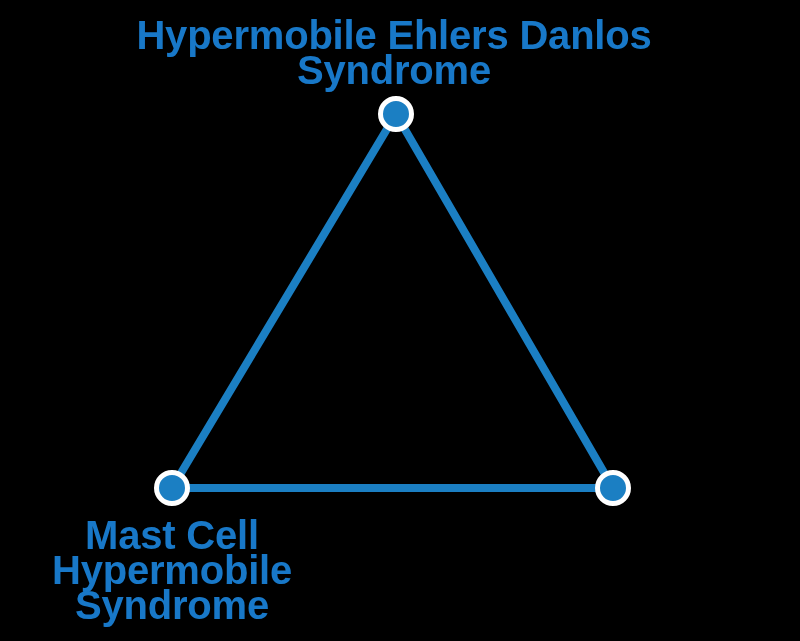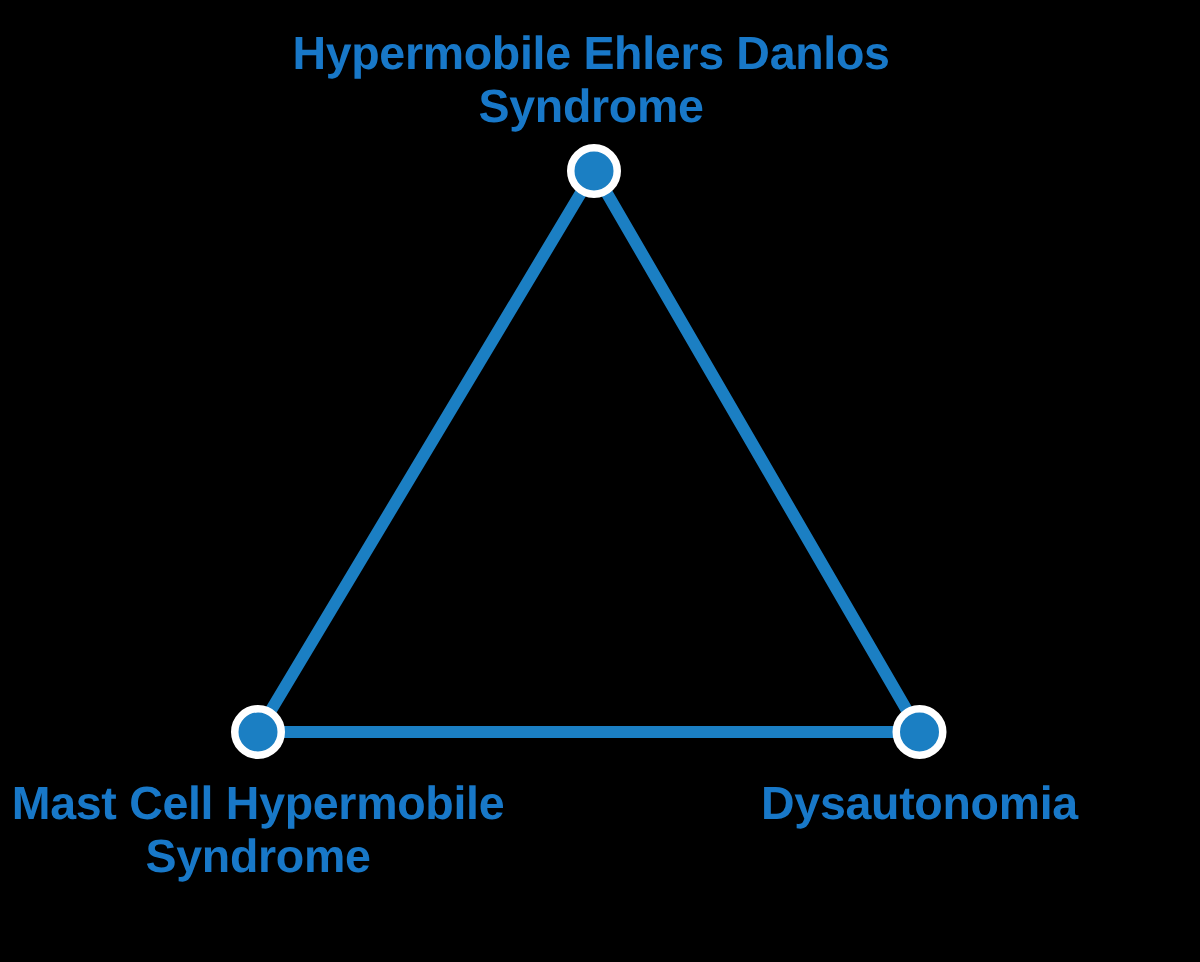--- a/index.html
+++ b/index.html
@@ -20,21 +20,21 @@
     position: absolute;
     left: 0;
     top: 0;
     width: 800px;
     height: 641px;
   }
   .node-label {
     position: absolute;
     font-family: "Liberation Sans", sans-serif;
     font-weight: bold;
-    font-size: 31px;
+    font-size: 40px;
     line-height: 35px;
     color: #1878c8;
     text-align: center;
     letter-spacing: -0.2px;
     white-space: pre-line;
     user-select: none;
   }
   #label-heds {
     left: 94px;
     top: 18px;
@@ -68,15 +68,14 @@
       <circle cx="613" cy="488" r="15.5" fill="#1b7fc3" stroke="#ffffff" stroke-width="5"></circle>
     </g>
   </svg>
 
   <div id="label-heds" class="node-label">Hypermobile Ehlers Danlos
 Syndrome</div>
 
   <div id="label-mcas" class="node-label">Mast Cell Hypermobile
 Syndrome</div>
 
-  <div id="label-dys" class="node-label">Dysautonomia</div>
 
 </div>
 
 </body></html>

